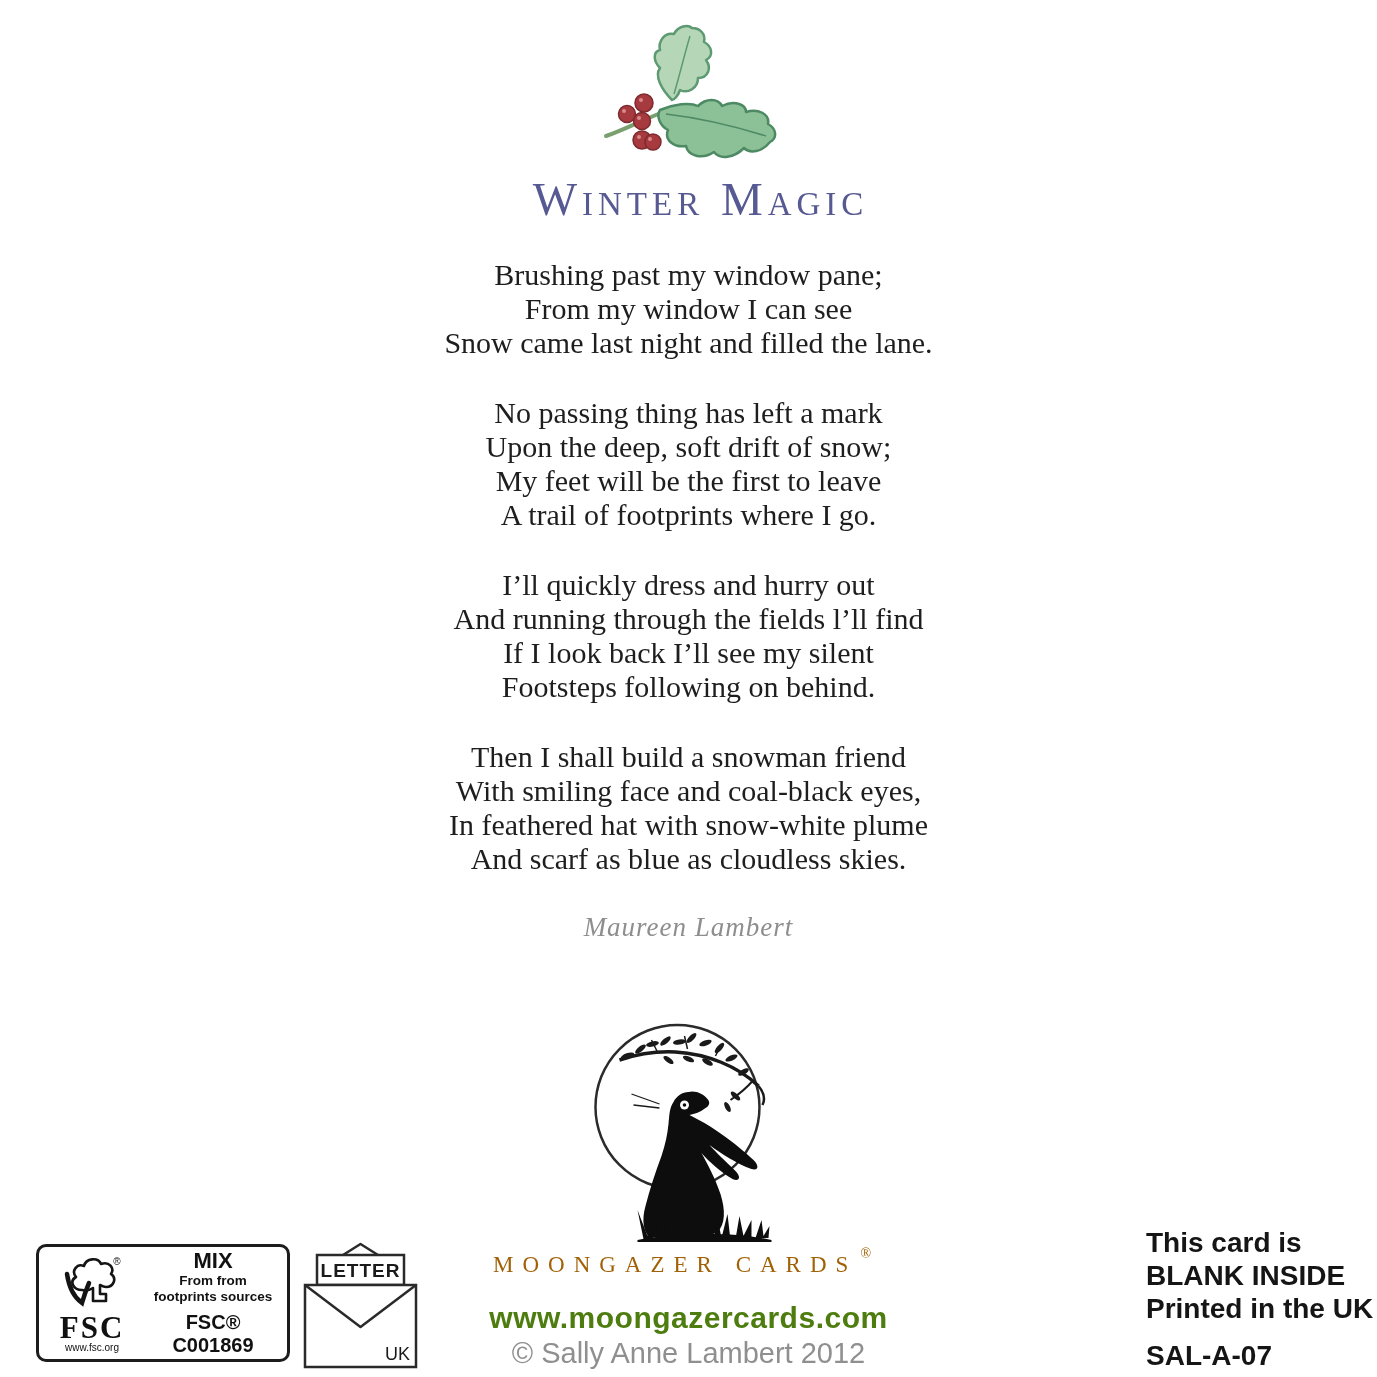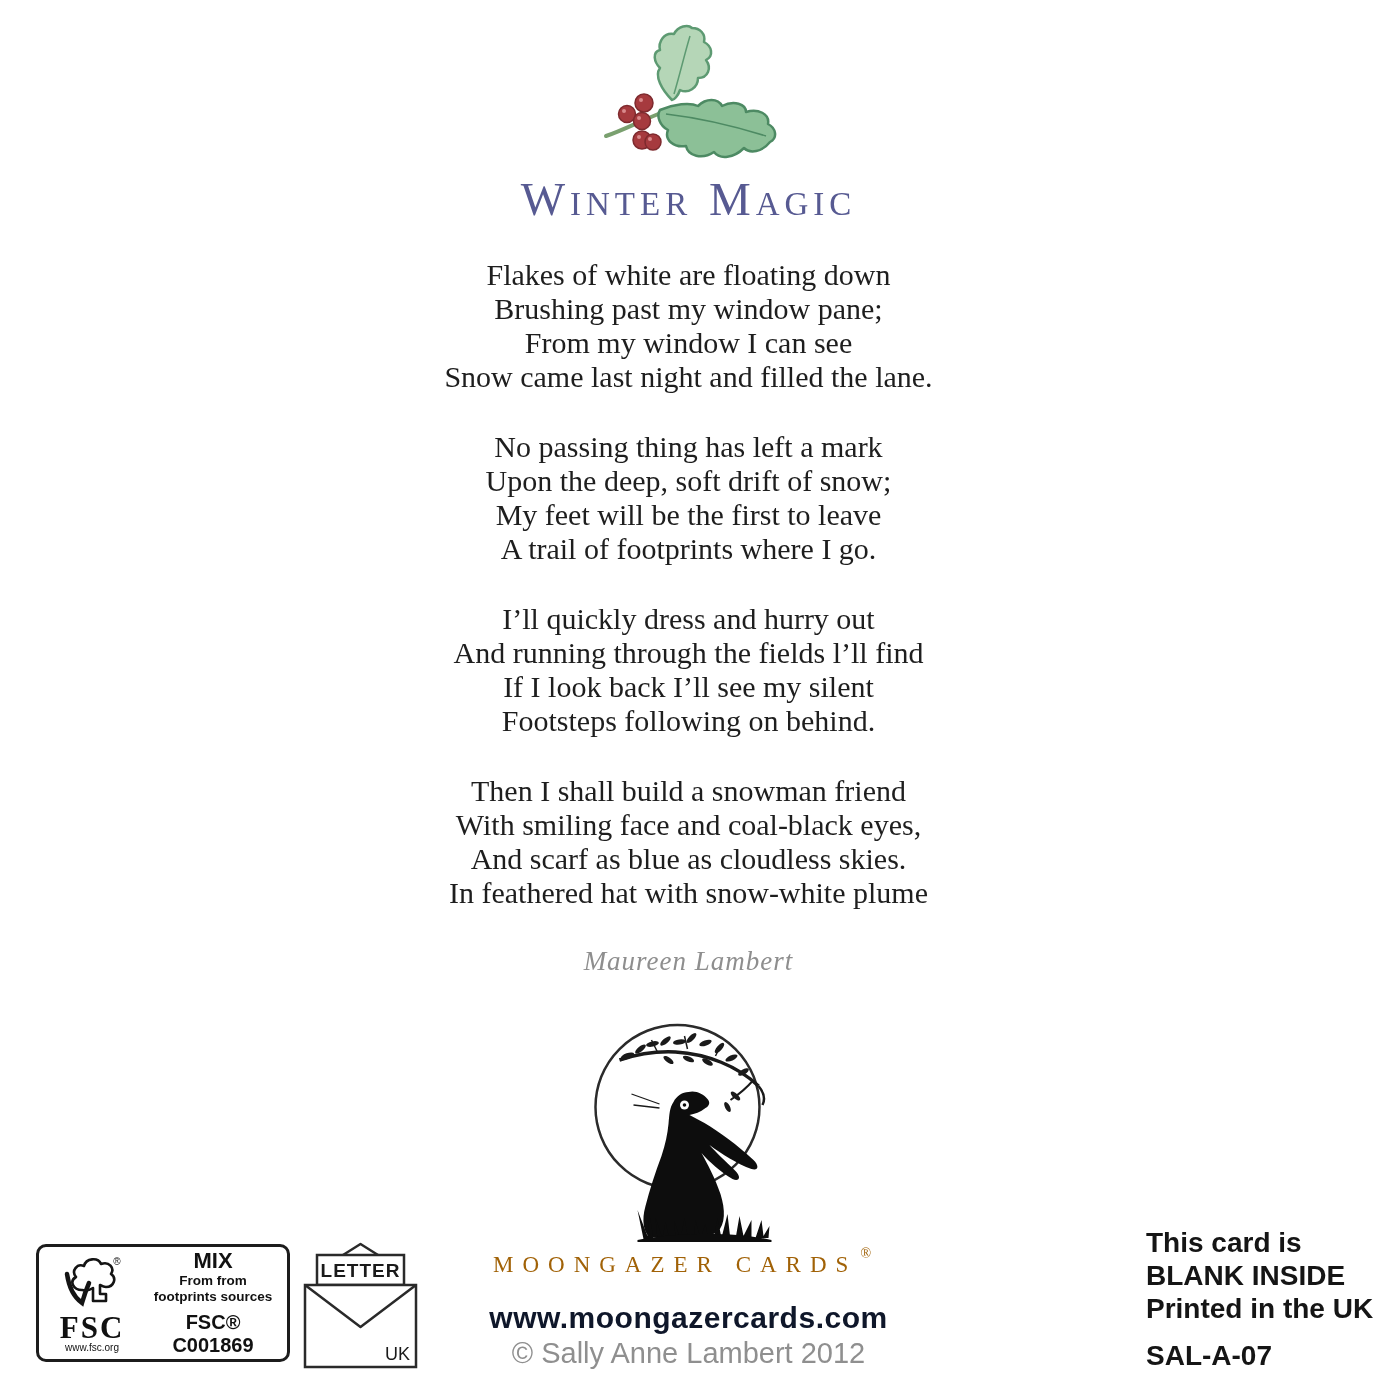--- a/index.html
+++ b/index.html
@@ -6,41 +6,41 @@
   html,body { width:1377px; height:1377px; background:#ffffff; overflow:hidden; }
   body { position:relative; font-family:"Liberation Serif", serif; }
 
   .center-abs { position:absolute; left:50%; transform:translateX(-50%); }
 
   .holly { top:18px; }
 
   .title {
     top:172px; font-size:47px; font-weight:400;
     font-variant:small-caps; letter-spacing:5px; white-space:nowrap;
-    color:#575a92; text-align:center;
+    color:#575a92; text-align:center;margin-left:12px;
   }
 
   .poem { top:258px; width:100%; text-align:center; color:#1e1e1e; }
   .pline { font-size:30px; line-height:34px; }
   .stanza { margin-bottom:36px; }
   .attribution {
     margin-top:36px; font-size:27px; font-style:italic;
     color:#8e8e8e; letter-spacing:1px;
   }
 
   .logo-block { top:1014px; transform:translateX(calc(-50% - 11px)); text-align:center; }
   .moongazer { display:block; margin:0 auto; }
   .brand-line {
     margin-top:0px; font-size:23px; letter-spacing:9px; padding-left:9px;
     color:#a16207; white-space:nowrap; font-weight:400;
   }
   .brand-reg { font-size:14px; vertical-align:14px; letter-spacing:0; margin-left:3px; }
 
   .site-block { top:1301px; text-align:center; font-family:"Liberation Sans", sans-serif; width:600px; }
-  .url { font-size:30px; font-weight:700; color:#0f172a; letter-spacing:0.5px; }
+  .url { font-size:30px; font-weight:700; color:#4d7c0f; letter-spacing:0.5px; }
   .copyright { font-size:29px; font-weight:400; color:#8f8f8f; margin-top:2px; }
 
   .fsc-box {
     position:absolute; left:36px; top:1244px; width:254px; height:118px;
     border:3px solid #1c1c1c; border-radius:10px; background:#fff;
     display:flex; align-items:center; font-family:"Liberation Sans", sans-serif;
     color:#111;
   }
   .fsc-left { width:106px; text-align:center; padding-top:2px; }
   .fsc-acronym { font-family:"Liberation Serif", serif; font-weight:700; font-size:31px; line-height:28px; letter-spacing:2px; }
@@ -83,42 +83,41 @@
         <circle cx="45" cy="119" r="2"></circle>
         <circle cx="56" cy="121" r="2"></circle>
     </g>
   </svg>
 </div>
 
 <h1 class="title center-abs">Winter Magic</h1>
 
 <div class="poem center-abs">
   <div class="stanza">
-    <div class="pline">Flakes of white are floating down</div>
     <div class="pline">Brushing past my window pane;</div>
     <div class="pline">From my window I can see</div>
     <div class="pline">Snow came last night and filled the lane.</div>
   </div>
   <div class="stanza">
     <div class="pline">No passing thing has left a mark</div>
     <div class="pline">Upon the deep, soft drift of snow;</div>
     <div class="pline">My feet will be the first to leave</div>
     <div class="pline">A trail of footprints where I go.</div>
   </div>
   <div class="stanza">
     <div class="pline">I’ll quickly dress and hurry out</div>
     <div class="pline">And running through the fields l’ll find</div>
     <div class="pline">If I look back I’ll see my silent</div>
     <div class="pline">Footsteps following on behind.</div>
   </div>
   <div class="stanza">
     <div class="pline">Then I shall build a snowman friend</div>
     <div class="pline">With smiling face and coal-black eyes,</div>
+    <div class="pline">In feathered hat with snow-white plume</div>
     <div class="pline">And scarf as blue as cloudless skies.</div>
-    <div class="pline">In feathered hat with snow-white plume</div>
   </div>
   <div class="attribution">Maureen Lambert</div>
 </div>
 
 <div class="logo-block center-abs">
   <svg class="moongazer" width="240" height="232" viewBox="0 0 240 232">
     <circle cx="120" cy="93" r="82" fill="#ffffff" stroke="#2b2b2b" stroke-width="2.5"></circle>
 
     <g stroke="#1a1a1a" fill="none">
       <path d="M201,72 C180,52 150,40 118,38 C98,37 80,40 62,46" stroke-width="3.5"></path>

